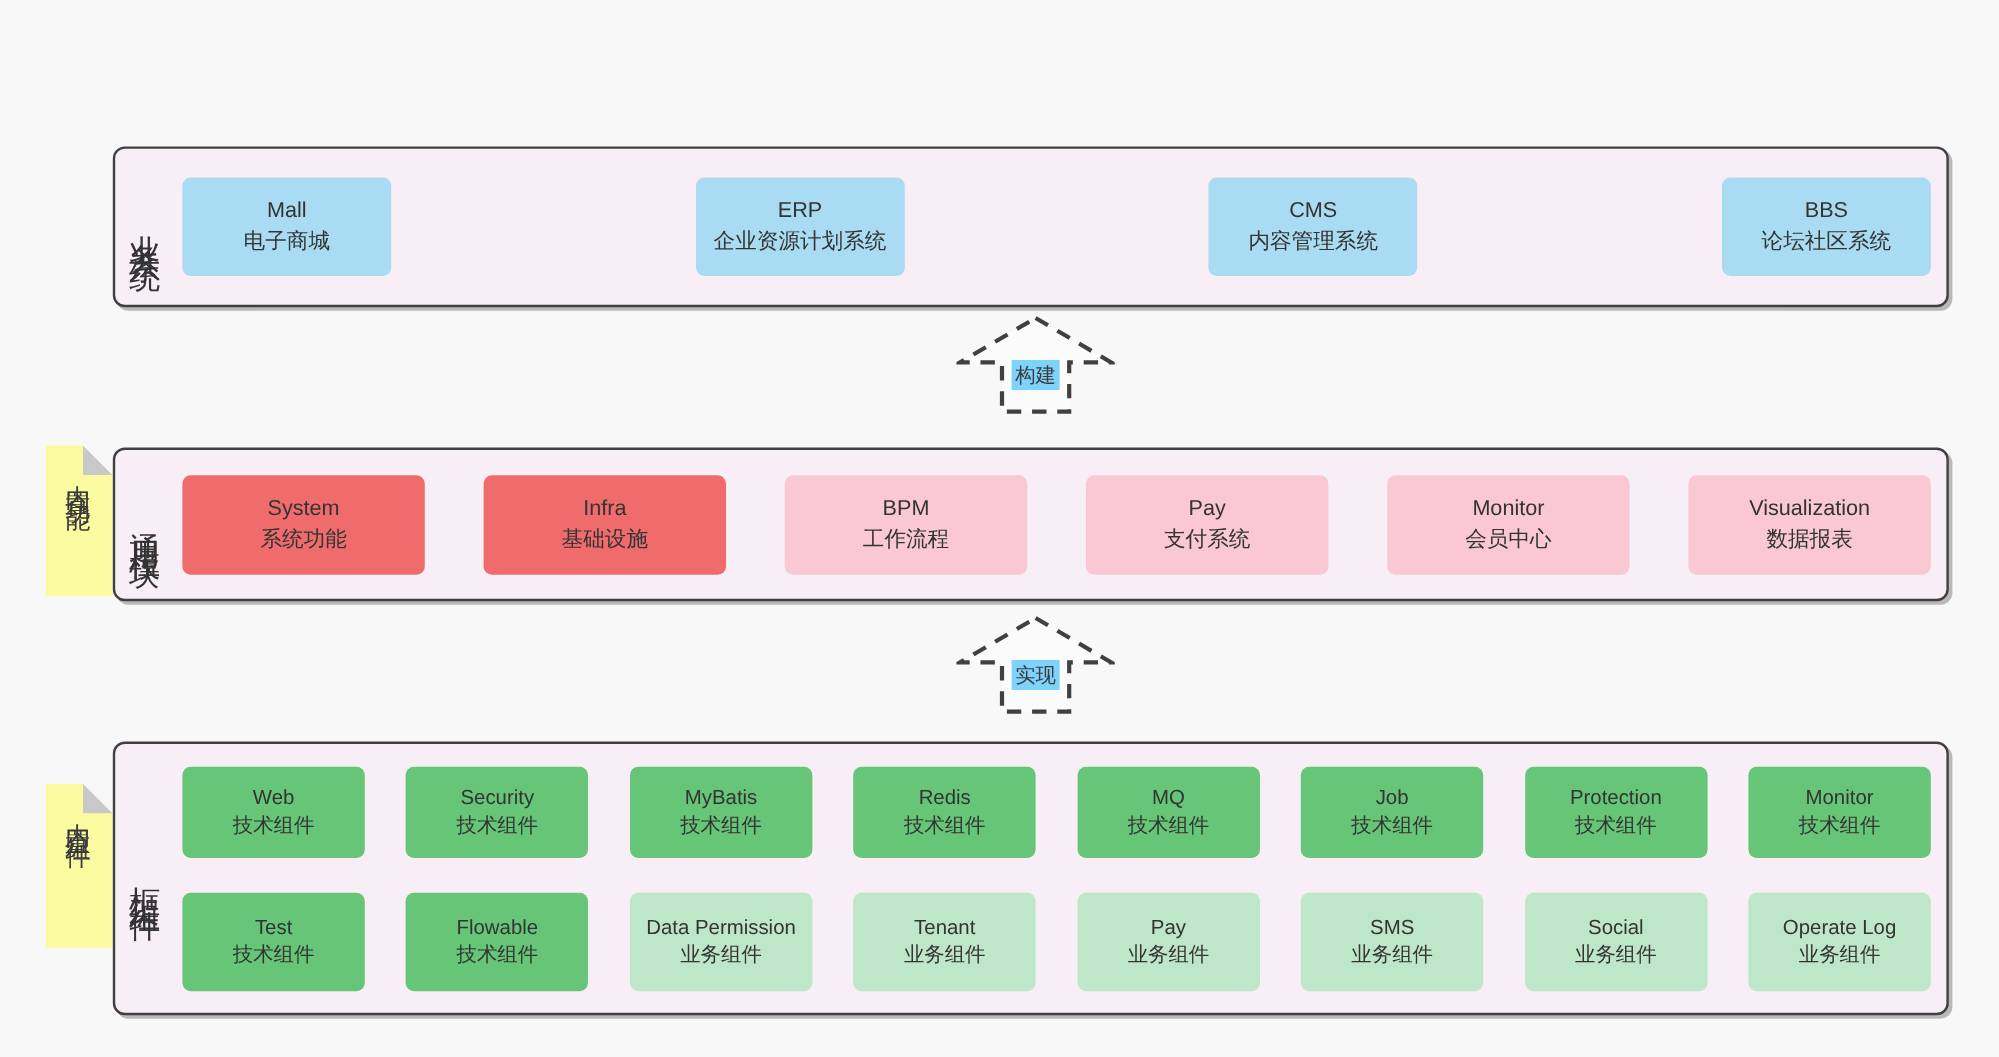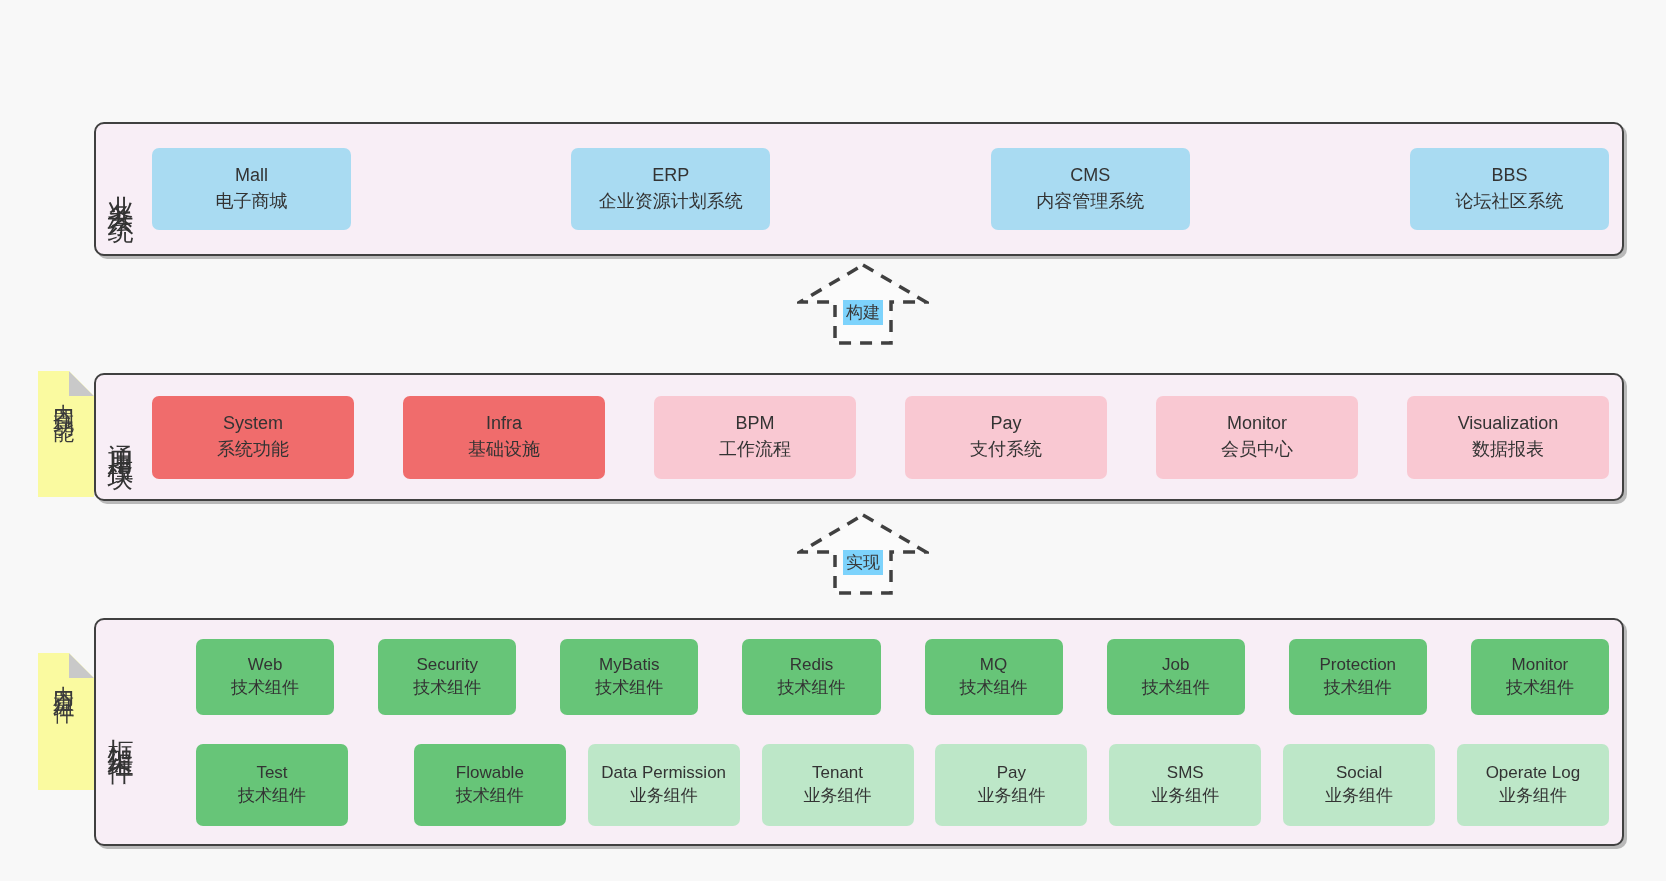--- a/index.html
+++ b/index.html
@@ -29,29 +29,29 @@
   .boxes{
     position:absolute;left:56px;right:13px;top:0;bottom:0;
     display:flex;flex-direction:column;justify-content:center;gap:29px;
   }
   .row{display:flex;justify-content:space-between;}
   .box{
     box-sizing:border-box;border-radius:7px;
     display:flex;flex-direction:column;align-items:center;justify-content:center;
     text-align:center;color:#333;
   }
-  .layer-0 .box{width:199px;height:82px;font-size:18px;line-height:1.42;}
+  .layer-0 .box{width:174px;height:82px;font-size:18px;line-height:1.42;}
   .layer-1 .box{width:202px;height:83px;font-size:18px;line-height:1.42;}
   .layer-2 .box{width:152px;font-size:17px;line-height:1.3;padding:0 10px;}
   .layer-2 .row:nth-child(1) .box{height:76px;}
   .layer-2 .row:nth-child(2) .box{height:82px;}
   .v-blue{background:var(--box-blue,#a9dbf2);}
   .v-red{background:var(--box-red,#f06c6c);}
   .v-pink{background:var(--box-pink,#f9c8d2);}
-  .v-green{background:var(--box-green,#67c578);margin-left:44px;}
+  .v-green{background:var(--box-green,#67c578);}
   .v-lightgreen{background:var(--box-light-green,#bde7c8);}
 
   .note{
     position:absolute;left:38px;width:56px;z-index:1;
     background:var(--note-yellow,#fafaa0);
     clip-path:polygon(0 0, calc(100% - 25px) 0, 100% 25px, 100% 100%, 0 100%);
   }
   .note-0{top:371px;height:126px;}
   .note-1{top:653px;height:137px;}
   .note::after{

